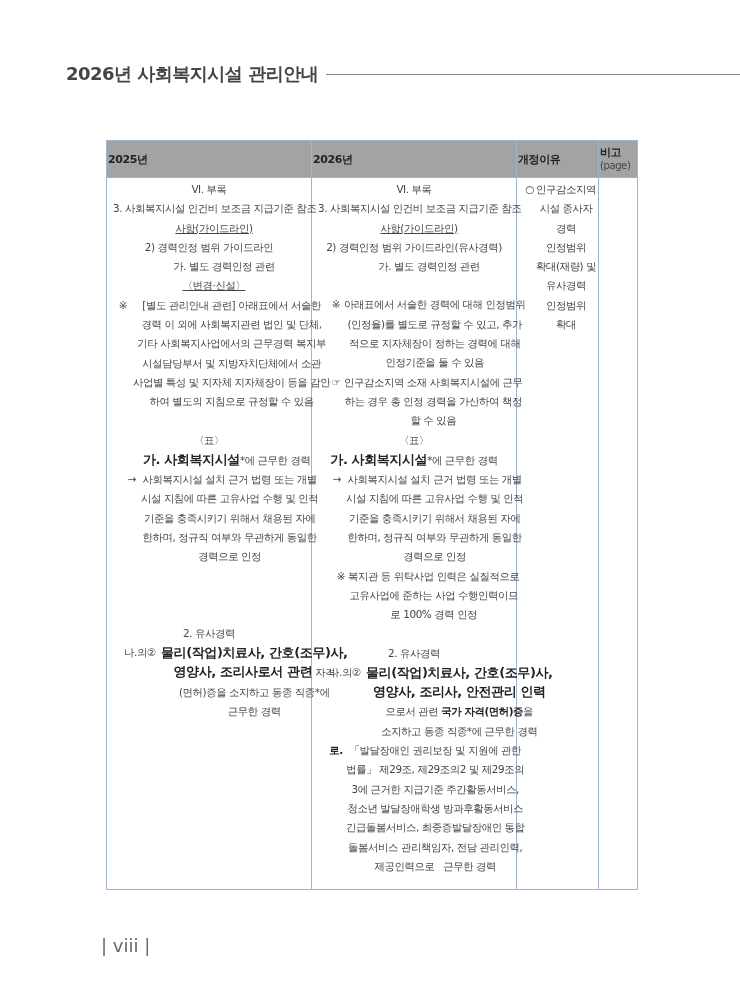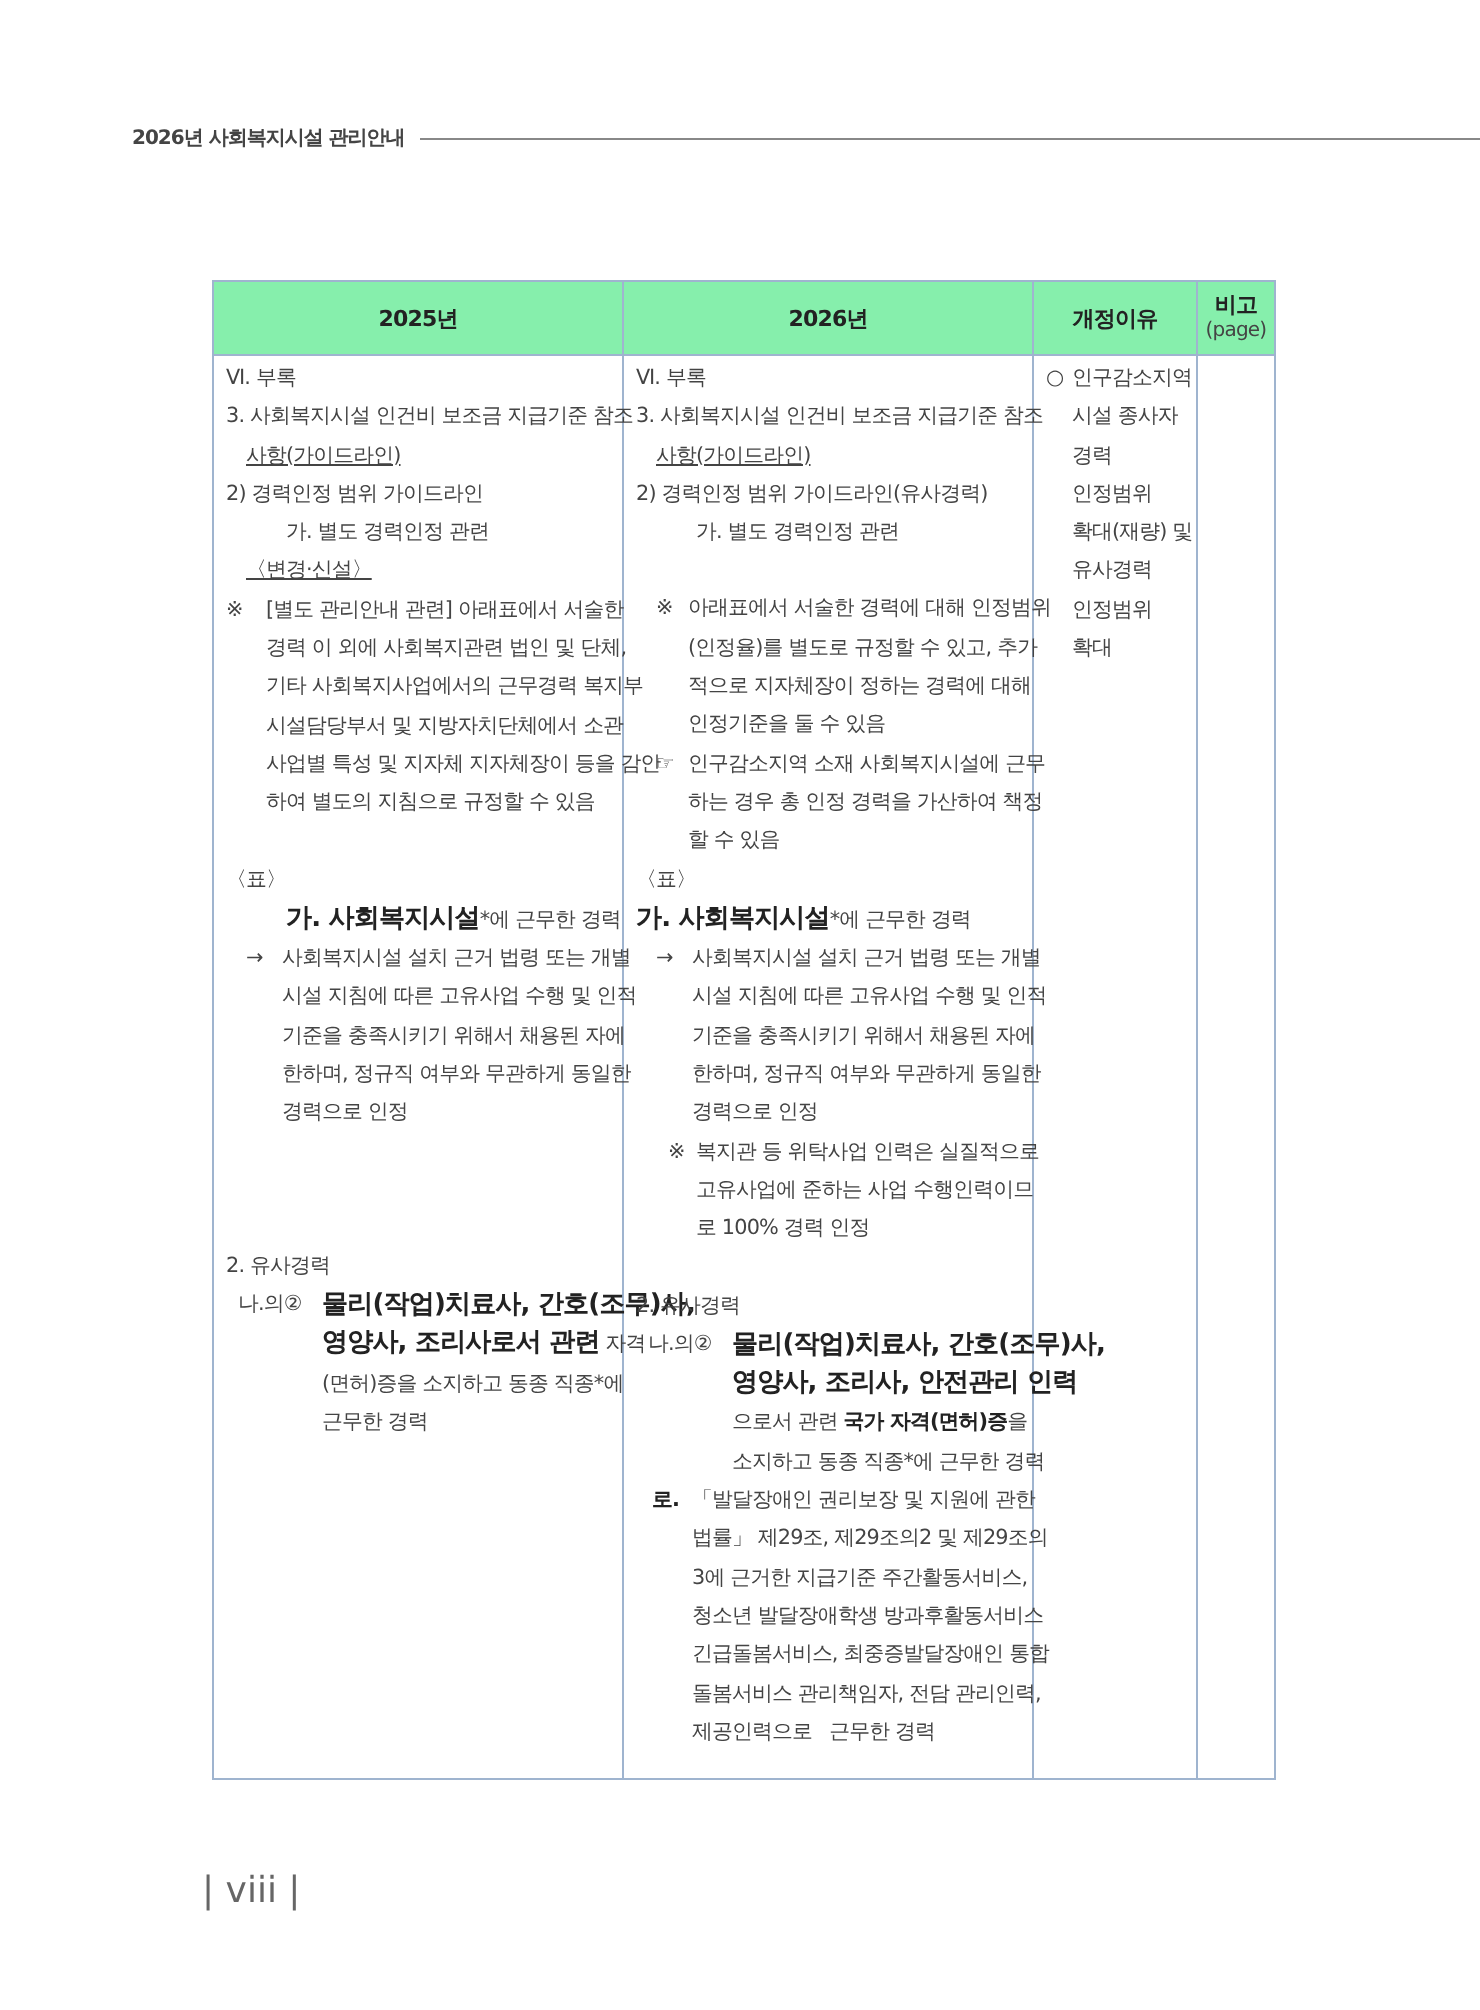--- a/index.html
+++ b/index.html
@@ -4,32 +4,32 @@
 <style>
   html, body { margin: 0; padding: 0; background: #ffffff; }
   body {
     width: 740px; height: 1005px; position: relative; overflow: hidden;
     font-family: "DejaVu Sans", "Liberation Sans", sans-serif;
     color: #333;
   }
   .running-header {
     position: absolute; left: 66px; top: 62px; right: 0;
     display: flex; align-items: center;
-    font-size: 10px; font-weight: bold; color: #444; letter-spacing: -0.5px;
+    font-size: 18px; font-weight: bold; color: #444; letter-spacing: -0.5px;
   }
   .running-header .rule { flex: 1; height: 1px; background: #888; margin-left: 8px; }
   table.cmp {
     position: absolute; left: 106px; top: 140px;
     width: 531px; border-collapse: collapse; table-layout: fixed;
     font-size: 10.4px; letter-spacing: -0.4px; line-height: 19.3px;
   }
-  table.cmp th, table.cmp td { border: 1.3px solid #9fb4cf; vertical-align: top; }
+  table.cmp th, table.cmp td { border: 1.3px solid #9fb4cf; vertical-align: top; text-align: center; }
   table.cmp thead th {
-    background: #86efac; height: 34px; vertical-align: middle;
-    font-weight: bold; font-size: 11px; color: #222; text-align: center; line-height: 13px;
+    background: #a3a3a3; height: 34px; vertical-align: middle;
+    font-weight: bold; font-size: 11px; color: #222; text-align: left; line-height: 13px;
   }
   table.cmp thead th .sub { display: block; font-weight: normal; font-size: 10px; color: #444; }
   table.cmp tbody td { padding: 2px 6px 6px 6px; height: 703px; color: #444; }
   .ln { display: block; white-space: nowrap; }
   .i1 { padding-left: 10px; text-decoration: underline; }
   .i2 { padding-left: 4px; margin-left: 26px; }
   .hang { display: flex; }
   .hang .mk { flex: none; }
   .hang .bd { flex: 1; }
   .ul { text-underline-offset: 2px; }

